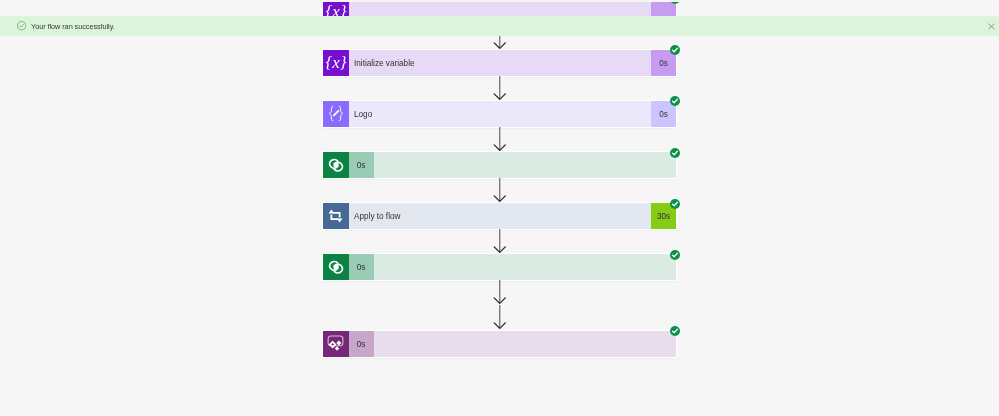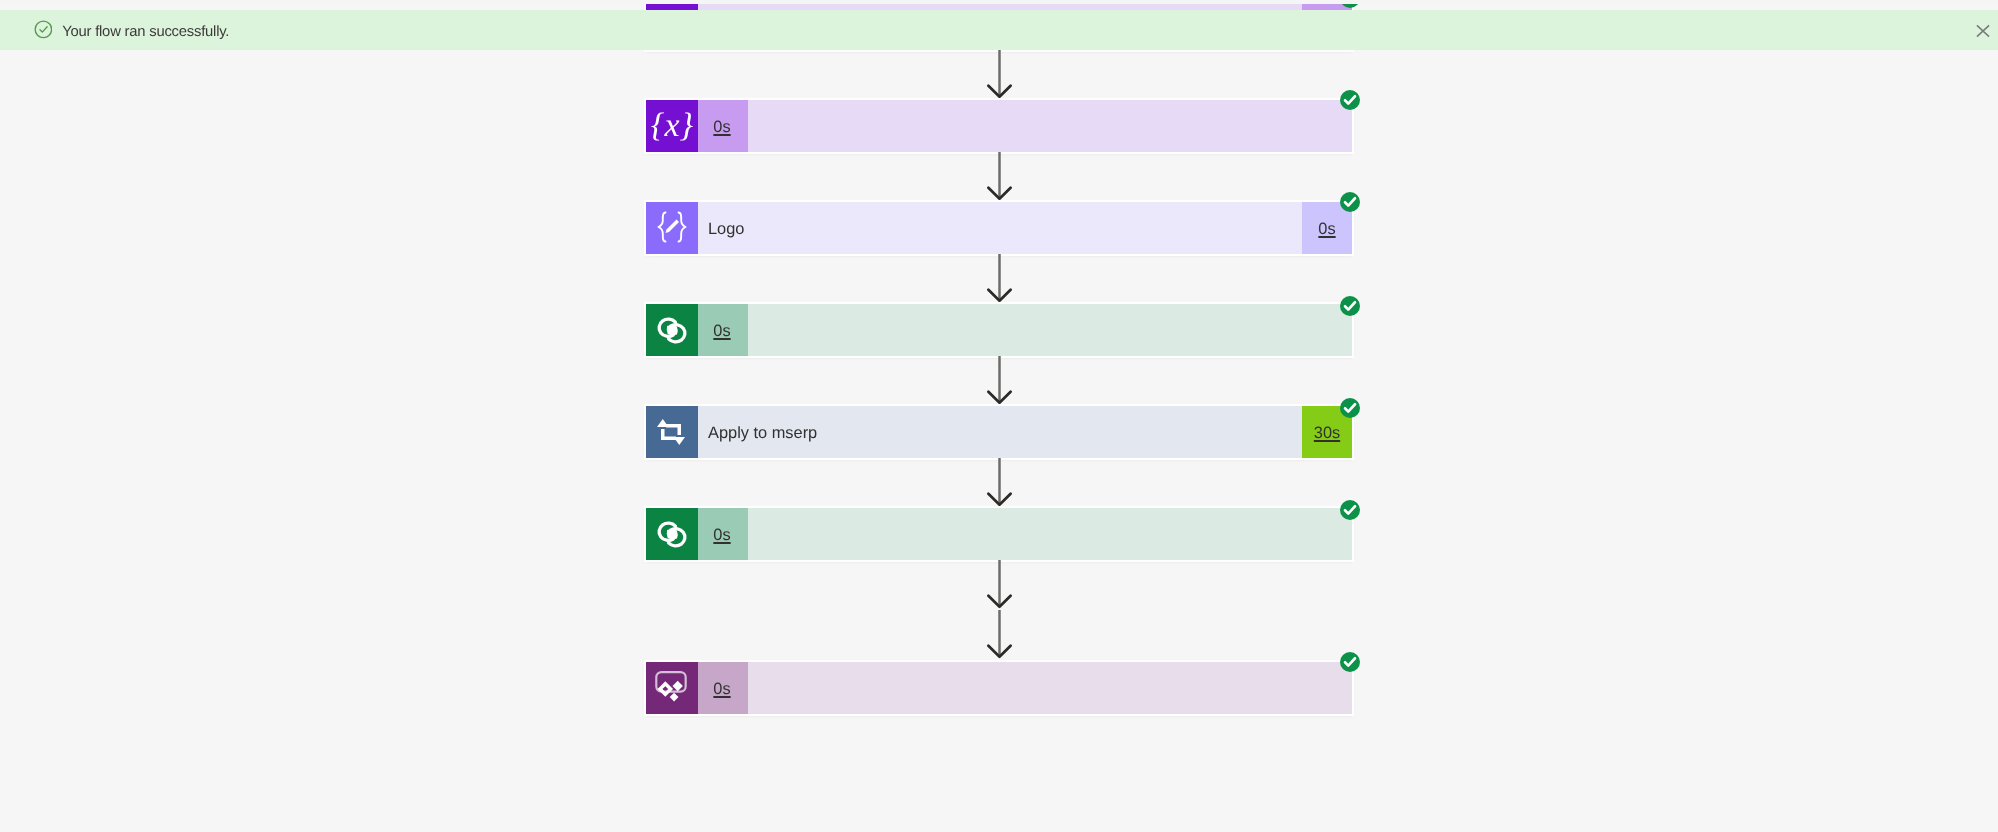--- a/index.html
+++ b/index.html
@@ -1,27 +1,27 @@
 <!DOCTYPE html>
 <html><head>
 <meta charset="utf-8">
 <title>Flow run</title>
 <style>
   html,body{margin:0;padding:0;}
   body{width:999px;height:416px;background:#f7f6f6;font-family:"Liberation Sans",sans-serif;overflow:hidden;position:relative;-webkit-font-smoothing:antialiased;}
   .topstrip{position:absolute;z-index:5;left:0;top:0;width:999px;height:1.5px;background:#f6f5f6;}
-  .banner{position:absolute;z-index:5;left:0;top:5px;width:999px;height:20.2px;background:#ddf4dc;display:flex;align-items:center;}
+  .banner{position:absolute;z-index:5;left:0;top:16px;width:999px;height:20.2px;background:#ddf4dc;display:flex;align-items:center;}
   .banner-icon{margin-left:16.8px;width:9.4px;height:9.4px;display:block;line-height:0;margin-top:-0.5px;}
   .banner-text{margin-left:4.9px;font-size:7.4px;letter-spacing:-0.1px;color:#3b3a39;line-height:11px;}
   .banner-close{position:absolute;right:2.6px;top:5.8px;width:9px;height:9px;cursor:pointer;line-height:0;}
   .flow{position:absolute;left:322.5px;top:-1.5px;width:353.5px;}
   .card{position:relative;height:26px;display:flex;align-items:stretch;box-shadow:0 0 0 1px #ffffff, 0 1.2px 1.8px rgba(0,0,0,.10), 0 .15px .5px rgba(0,0,0,.10);}
   .card-icon{width:26px;flex:0 0 26px;display:flex;align-items:center;justify-content:center;}
   .card-title{flex:1;display:flex;align-items:center;padding-left:5.5px;font-size:8.2px;color:#323130;letter-spacing:0px;padding-top:1px;}
-  .card-dur{width:25px;flex:0 0 25px;display:flex;align-items:center;justify-content:center;font-size:8.2px;color:#323130;padding-top:1px;text-decoration:underline;}
+  .card-dur{width:25px;flex:0 0 25px;display:flex;align-items:center;justify-content:center;font-size:8.2px;color:#323130;padding-top:1px;}
   .badge{position:absolute;right:-3.5px;top:-4.4px;width:10px;height:10px;line-height:0;}
   .conn{height:25.17px;position:relative;}
   .conn svg{position:absolute;left:170.25px;top:0;}
 </style>
 </head>
 <body>
 
 <div class="topstrip"></div>
 <div class="banner">
   <span class="banner-icon">
@@ -57,20 +57,21 @@
         <path d="M6.75 0 V22.9" stroke="#6d6c6b" stroke-width="1.25"></path>
         <path d="M1.2 17.9 L6.75 23.4 L12.3 17.9" fill="none" stroke="#2b2a29" stroke-width="1.35" stroke-linecap="round" stroke-linejoin="round"></path>
       </svg>
     </div>
     <div class="card" style="background:#e7daf6">
       <div class="card-icon" style="background:#7510d2">
         <svg width="26" height="26" viewBox="0 0 26 26">
           <text x="13" y="18.2" text-anchor="middle" font-family="Liberation Serif,serif" font-style="italic" font-size="17" fill="#fff">{x}</text>
         </svg>
       </div>
+      <div class="card-title">Initialize variable</div>
       <div class="card-dur" style="background:#c79cf0">0s</div>
       <span class="badge"><svg width="10" height="10" viewBox="0 0 16 16">
           <circle cx="8" cy="8" r="8" fill="#0b9148"></circle>
           <path d="M4.0 8.2 L6.6 10.9 L12.0 5.0" fill="none" stroke="#fff" stroke-width="2.1" stroke-linecap="round" stroke-linejoin="round"></path>
         </svg></span>
     </div>
     <div class="conn">
       <svg width="13" height="25.2" viewBox="0 0 13 25.2">
         <path d="M6.75 0 V22.9" stroke="#6d6c6b" stroke-width="1.25"></path>
         <path d="M1.2 17.9 L6.75 23.4 L12.3 17.9" fill="none" stroke="#2b2a29" stroke-width="1.35" stroke-linecap="round" stroke-linejoin="round"></path>
@@ -125,21 +126,21 @@
       <div class="card-icon" style="background:#476a94">
         <svg width="15" height="14" viewBox="0 0 60 56">
           <g fill="#fff">
             <path d="M20 12 H50 V34 H43 V19 H20 Z"></path>
             <path d="M40 44 H10 V22 H17 V37 H40 Z"></path>
             <path d="M13.5 2 L25 18 H2 Z"></path>
             <path d="M46.5 54 L35 38 H58 Z"></path>
           </g>
         </svg>
       </div>
-      <div class="card-title">Apply to mserp</div>
+      <div class="card-title">Apply to flow</div>
       <div class="card-dur" style="background:#84cc16">30s</div>
       <span class="badge"><svg width="10" height="10" viewBox="0 0 16 16">
           <circle cx="8" cy="8" r="8" fill="#0b9148"></circle>
           <path d="M4.0 8.2 L6.6 10.9 L12.0 5.0" fill="none" stroke="#fff" stroke-width="2.1" stroke-linecap="round" stroke-linejoin="round"></path>
         </svg></span>
     </div>
     <div class="conn">
       <svg width="13" height="25.2" viewBox="0 0 13 25.2">
         <path d="M6.75 0 V22.9" stroke="#6d6c6b" stroke-width="1.25"></path>
         <path d="M1.2 17.9 L6.75 23.4 L12.3 17.9" fill="none" stroke="#2b2a29" stroke-width="1.35" stroke-linecap="round" stroke-linejoin="round"></path>

